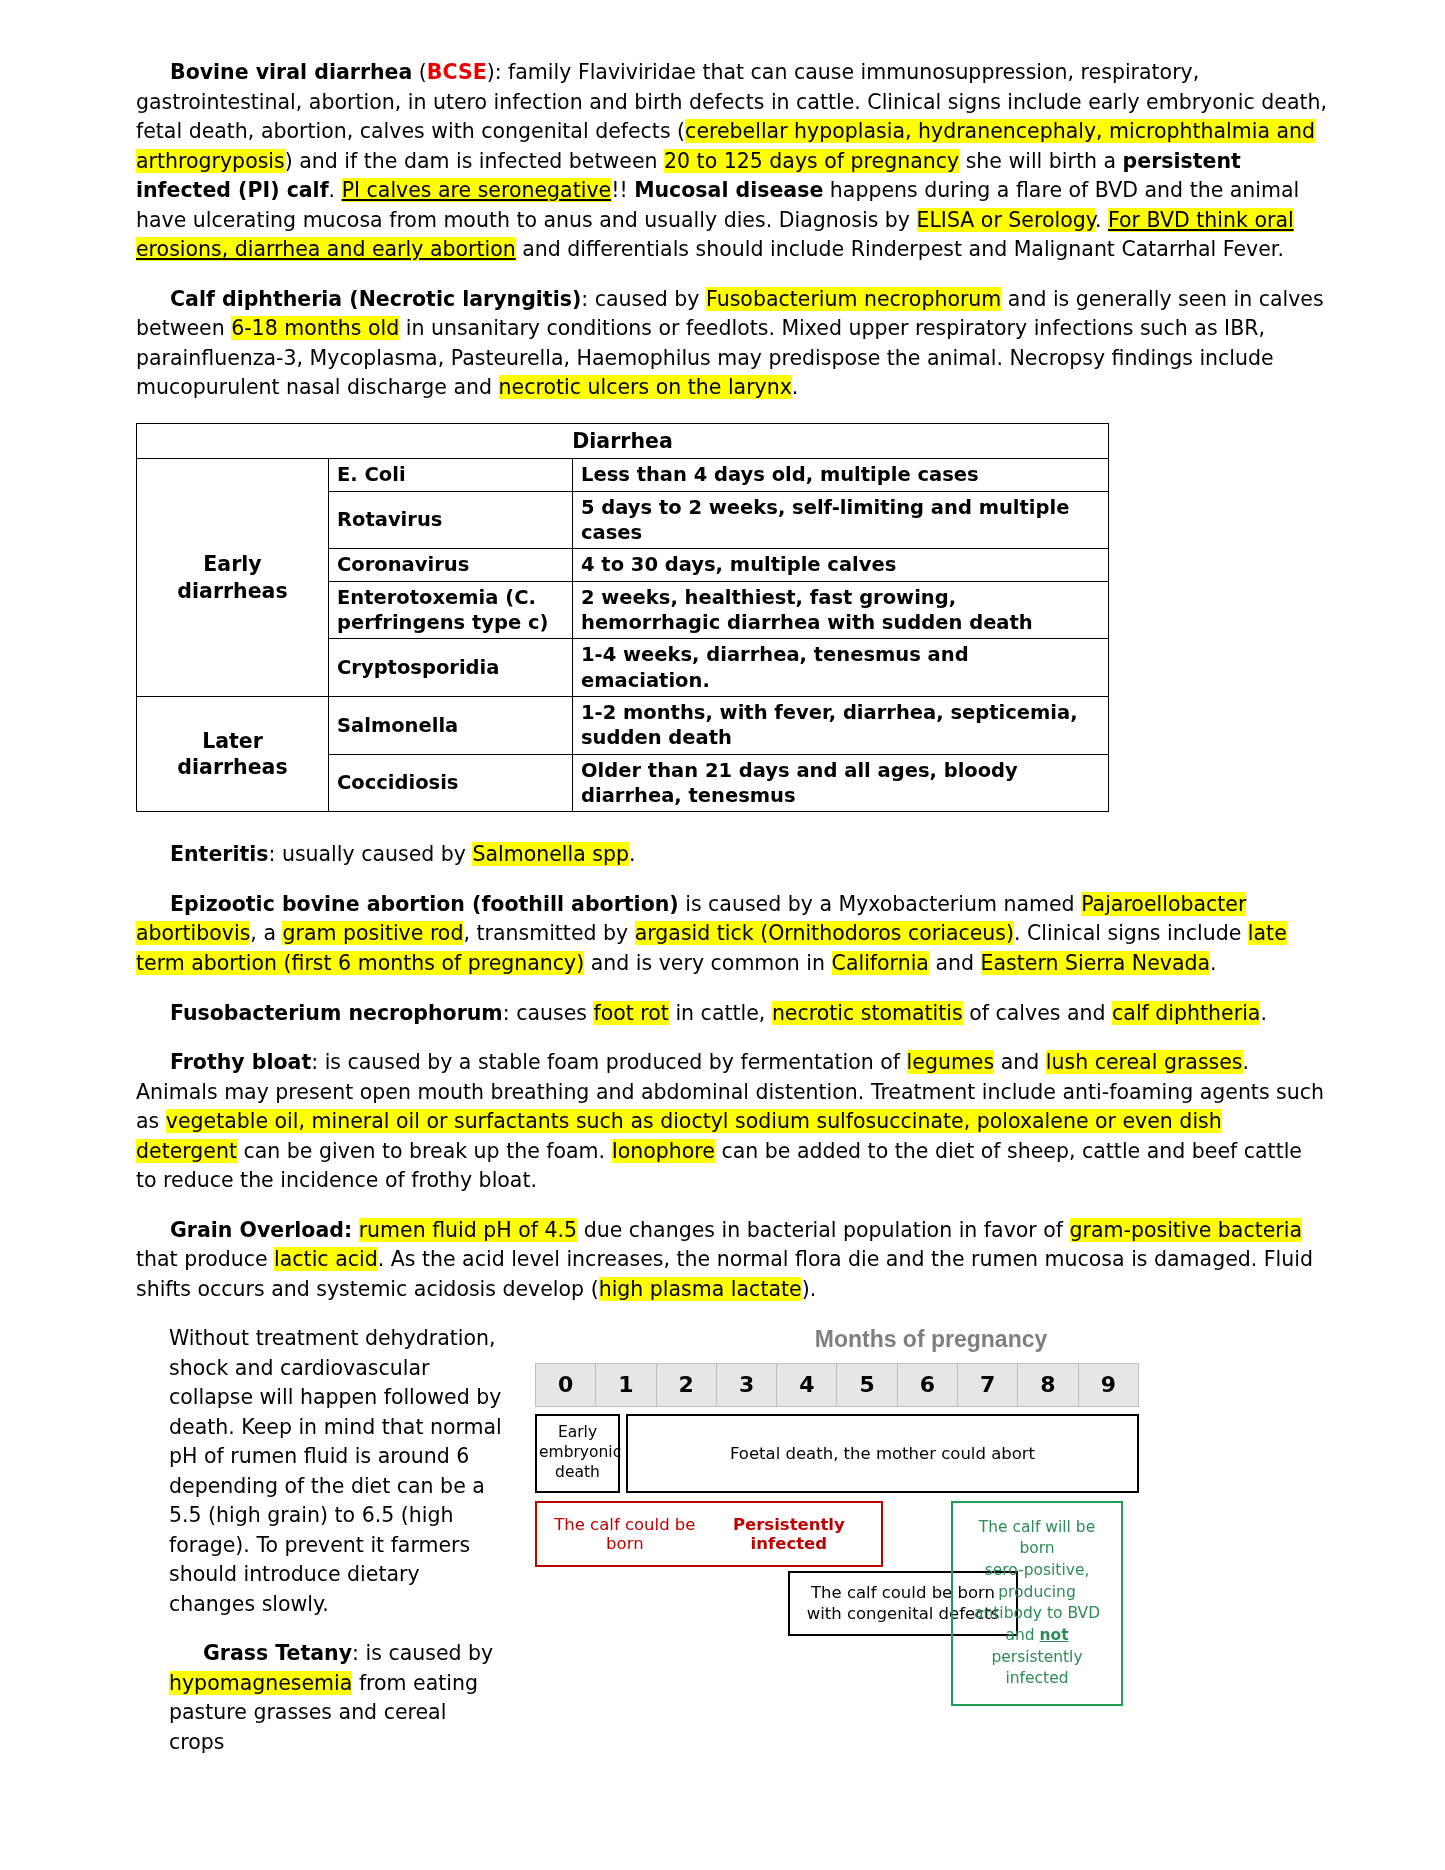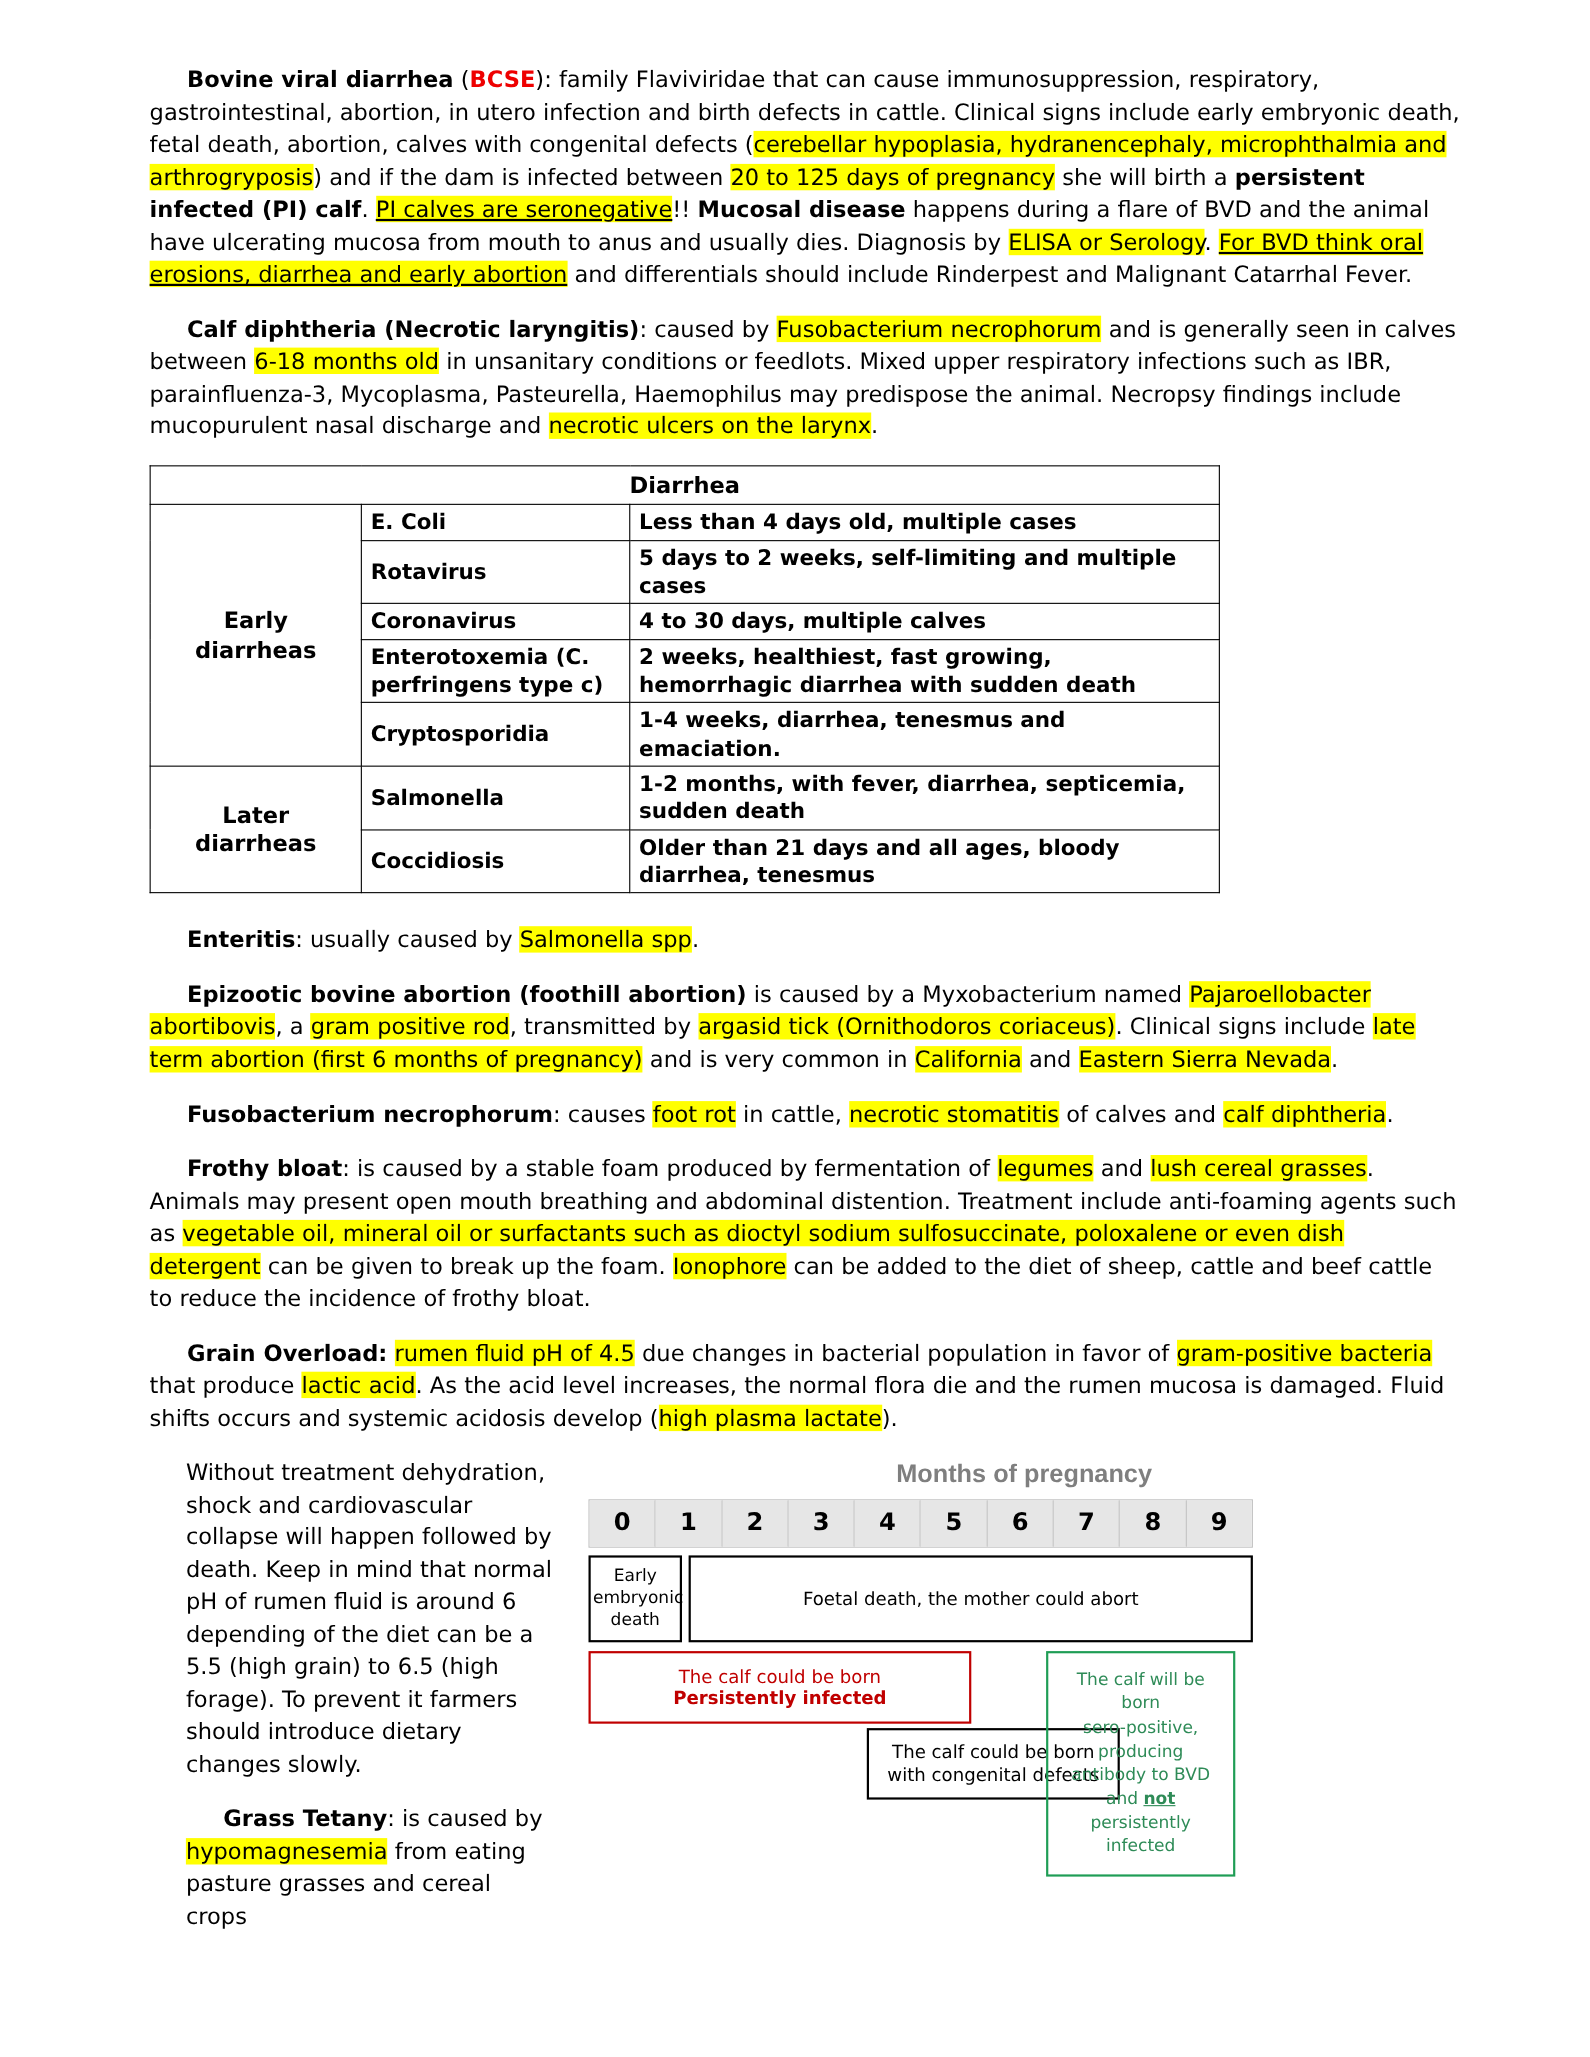--- a/index.html
+++ b/index.html
@@ -138,21 +138,20 @@
     left: 0px; top: 0px;
     width: 348px; height: 66px;
     border: 2.5px solid #c00000;
     color: #c00000;
     display: flex;
     align-items: center;
     justify-content: center;
     font-size: 16.5px;
     text-align: center;
     padding: 0 8px;
-    flex-direction: column;
   }
   .box-green {
     position: absolute;
     right: 16px; top: 0px;
     width: 172px;
     border: 2.5px solid #1f9d55;
     color: #2e8b57;
     text-align: center;
     font-size: 15.5px;
     line-height: 1.4;

